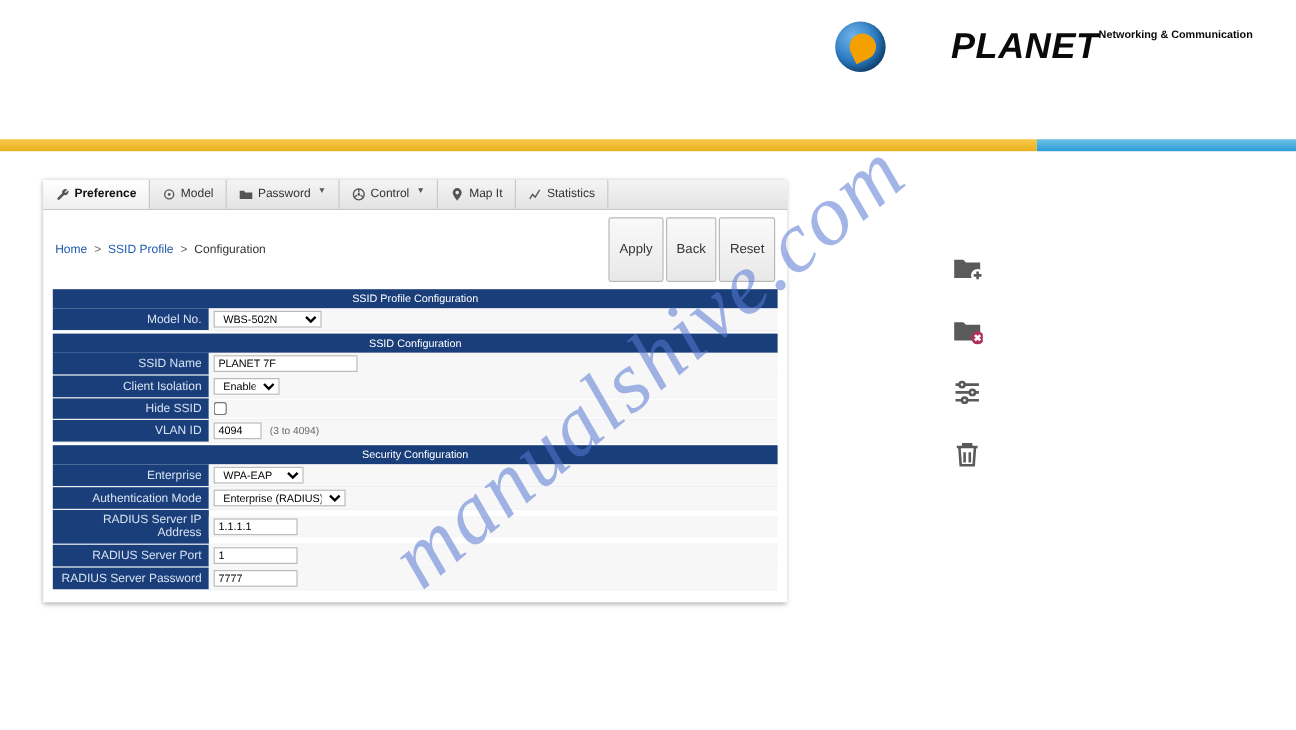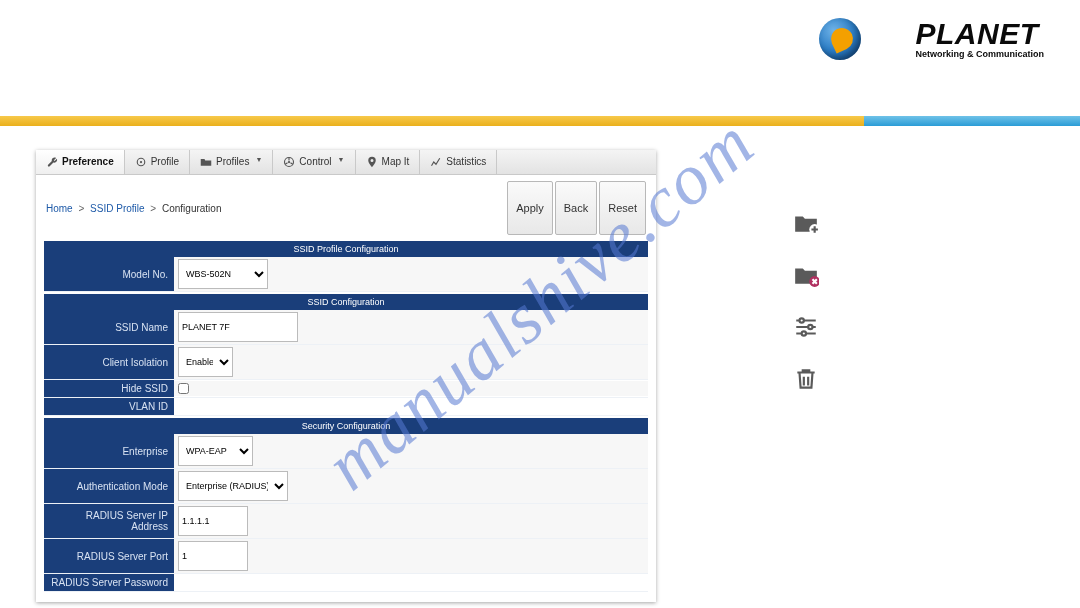--- a/index.html
+++ b/index.html
@@ -1,21 +1,21 @@
 <!DOCTYPE html>
 <html><head>
 <meta charset="utf-8">
 <style>
   * { box-sizing: border-box; margin: 0; padding: 0; }
   body { font-family: Arial, sans-serif; background: #fff; width: 1080px; height: 608px; position: relative; overflow: hidden; }
 
   .logo-area { position: absolute; top: 18px; right: 36px; display: flex; align-items: center; gap: 6px; }
   .logo-globe { width: 42px; height: 42px; border-radius: 50%; background: radial-gradient(circle at 35% 30%, #6fb3e8 0%, #2b7cc4 50%, #0c3e78 100%); position: relative; box-shadow: inset -3px -3px 6px rgba(0,0,0,0.3); overflow:hidden;}
   .logo-globe::after { content: ""; position: absolute; width: 22px; height: 22px; background: #f4a000; border-radius: 50% 50% 50% 0; top: 10px; left:12px; transform: rotate(-25deg);}
-  .logo-text-wrap { display: flex; flex-direction: column; margin-left: 48px; }
+  .logo-text-wrap { display: flex; flex-direction: row; margin-left: 48px; }
   .logo-text { font-size: 30px; font-weight: 900; font-style: italic; color: #0a0a0a; letter-spacing: 0.5px; line-height: 1; }
   .logo-sub { font-size: 9px; font-weight: bold; color: #0a0a0a; }
 
   .color-stripe { position: absolute; top: 116px; left: 0; right: 0; height: 10px; display: flex; }
   .stripe-yellow { flex: 0 0 80%; height: 100%; background: linear-gradient(to bottom, #f7c94a, #eab01c); }
   .stripe-blue { flex: 1; height: 100%; background: linear-gradient(to bottom, #6fc2e8, #2a9cd6); }
 
   .panel { position: absolute; top: 150px; left: 36px; width: 620px; background: #fff; box-shadow: 0 1px 4px rgba(0,0,0,0.35); font-size: 10px; color: #333; }
 
   .tabbar { display: flex; background: linear-gradient(#f4f4f4,#e3e3e3); border-bottom: 1px solid #c9c9c9; }
@@ -30,21 +30,21 @@
   .breadcrumb .sep { color: #666; margin: 0 3px; }
   .breadcrumb .current { color: #333; }
   .action-btns { display: flex; gap: 2px; }
   .small-btn { background: linear-gradient(#fafafa,#e8e8e8); border: 1px solid #b8b8b8; border-radius: 2px; padding: 20px 8px; font-size: 11px; cursor: pointer; color:#333;}
 
   .section-header { background: #1a3e7a; color: #fff; font-size: 9px; padding: 3px 16px; text-align: center; margin-top: 2px; }
 
   .form-row { display: flex; align-items: center; min-height: 18px; border-bottom: 1px solid #edf1f6; }
   .form-label { flex: 0 0 130px; background: #1a3e7a; color: #d8e2f2; font-size: 10px; text-align: right; padding: 3px 6px; align-self: stretch; display:flex; align-items:center; justify-content:flex-end;}
   .form-field { flex: 1; padding: 2px 4px; background: #f7f7f7; }
-  .form-field input[type="text"], .form-field select { font-size: 9px; height: 30px; border: 1px solid #bbb; background: #fff; padding: 0 3px; }
+  .form-field input[type="text"], .form-field select { font-size: 9px; height: 14px; border: 1px solid #bbb; background: #fff; padding: 0 3px; }
   .form-field input[type="checkbox"] { width: 11px; height: 11px; vertical-align: middle; }
   .hint { font-size: 8.5px; color: #666; margin-left: 4px; }
 
   .side-icons { position: absolute; top: 210px; left: 793px; display: flex; flex-direction: column; gap: 26px; }
   .side-icon { width: 26px; height: 26px; display:flex; align-items:center; justify-content:center;}
   .side-icon svg { width: 26px; height: 26px; }
 
   .watermark { position: absolute; left: 50%; top: 50%; transform: translate(-50%,-50%) rotate(-40deg); font-size: 72px; font-style: italic; color: rgba(86,120,210,0.55); font-family: Georgia, serif; pointer-events: none; white-space: nowrap; letter-spacing: 2px;}
 </style>
 </head>
@@ -73,29 +73,29 @@
       </span>
       <span>Preference</span>
     </div>
     <div class="tab">
       <span class="tab-icon">
         <svg viewBox="0 0 16 16">
             <circle cx="8" cy="8" r="5" fill="none" stroke="#555" stroke-width="1.5"></circle>
             <circle cx="8" cy="8" r="1.5" fill="#555"></circle>
           </svg>
       </span>
-      <span>Profile</span>
+      <span>Model</span>
     </div>
     <div class="tab">
       <span class="tab-icon">
         <svg viewBox="0 0 16 16">
             <path fill="#555" d="M1 4h5l1 2h8v7H1z"></path>
           </svg>
       </span>
-      <span>Profiles</span>
+      <span>Password</span>
       <span class="caret">▼</span>
     </div>
     <div class="tab">
       <span class="tab-icon">
         <svg viewBox="0 0 16 16">
             <circle cx="8" cy="8" r="6" fill="none" stroke="#555" stroke-width="1.5"></circle>
             <path stroke="#555" stroke-width="1.5" d="M8 2v4M3 11l3-2M13 11l-3-2"></path>
             <circle cx="8" cy="8" r="1.5" fill="#555"></circle>
           </svg>
       </span>
@@ -150,20 +150,24 @@
     <div class="form-row">
       <div class="form-label">Client Isolation</div>
       <div class="form-field"><select style="width:55px"><option>Enable</option></select></div>
     </div>
     <div class="form-row">
       <div class="form-label">Hide SSID</div>
       <div class="form-field"><input type="checkbox" style=""></div>
     </div>
     <div class="form-row">
       <div class="form-label">VLAN ID</div>
+      <div class="form-field">
+        <input type="text" style="width: 40px;" value="4094">
+        <span class="hint">(3 to 4094)</span>
+      </div>
     </div>
 
     <div class="section-header">Security Configuration</div>
     <div class="form-row">
       <div class="form-label">Enterprise</div>
       <div class="form-field"><select style="width:75px"><option>WPA-EAP</option></select></div>
     </div>
     <div class="form-row">
       <div class="form-label">Authentication Mode</div>
       <div class="form-field"><select style="width:110px"><option>Enterprise (RADIUS)</option></select></div>
@@ -171,20 +175,21 @@
     <div class="form-row">
       <div class="form-label">RADIUS Server IP Address</div>
       <div class="form-field"><input type="text" style="width: 70px;" value="1.1.1.1"></div>
     </div>
     <div class="form-row">
       <div class="form-label">RADIUS Server Port</div>
       <div class="form-field"><input type="text" style="width: 70px;" value="1"></div>
     </div>
     <div class="form-row">
       <div class="form-label">RADIUS Server Password</div>
+      <div class="form-field"><input type="text" style="width: 70px;" value="7777"></div>
     </div>
   </div>
 </div>
 
 <div class="side-icons">
   <div class="side-icon">
     <svg viewBox="0 0 24 24">
         <path fill="#5a5a5a" d="M2 6h7l2 2h11v12H2z"></path>
         <circle cx="20" cy="18" r="5" fill="#fff"></circle>
         <path stroke="#5a5a5a" stroke-width="2" d="M20 15v6M17 18h6"></path>

